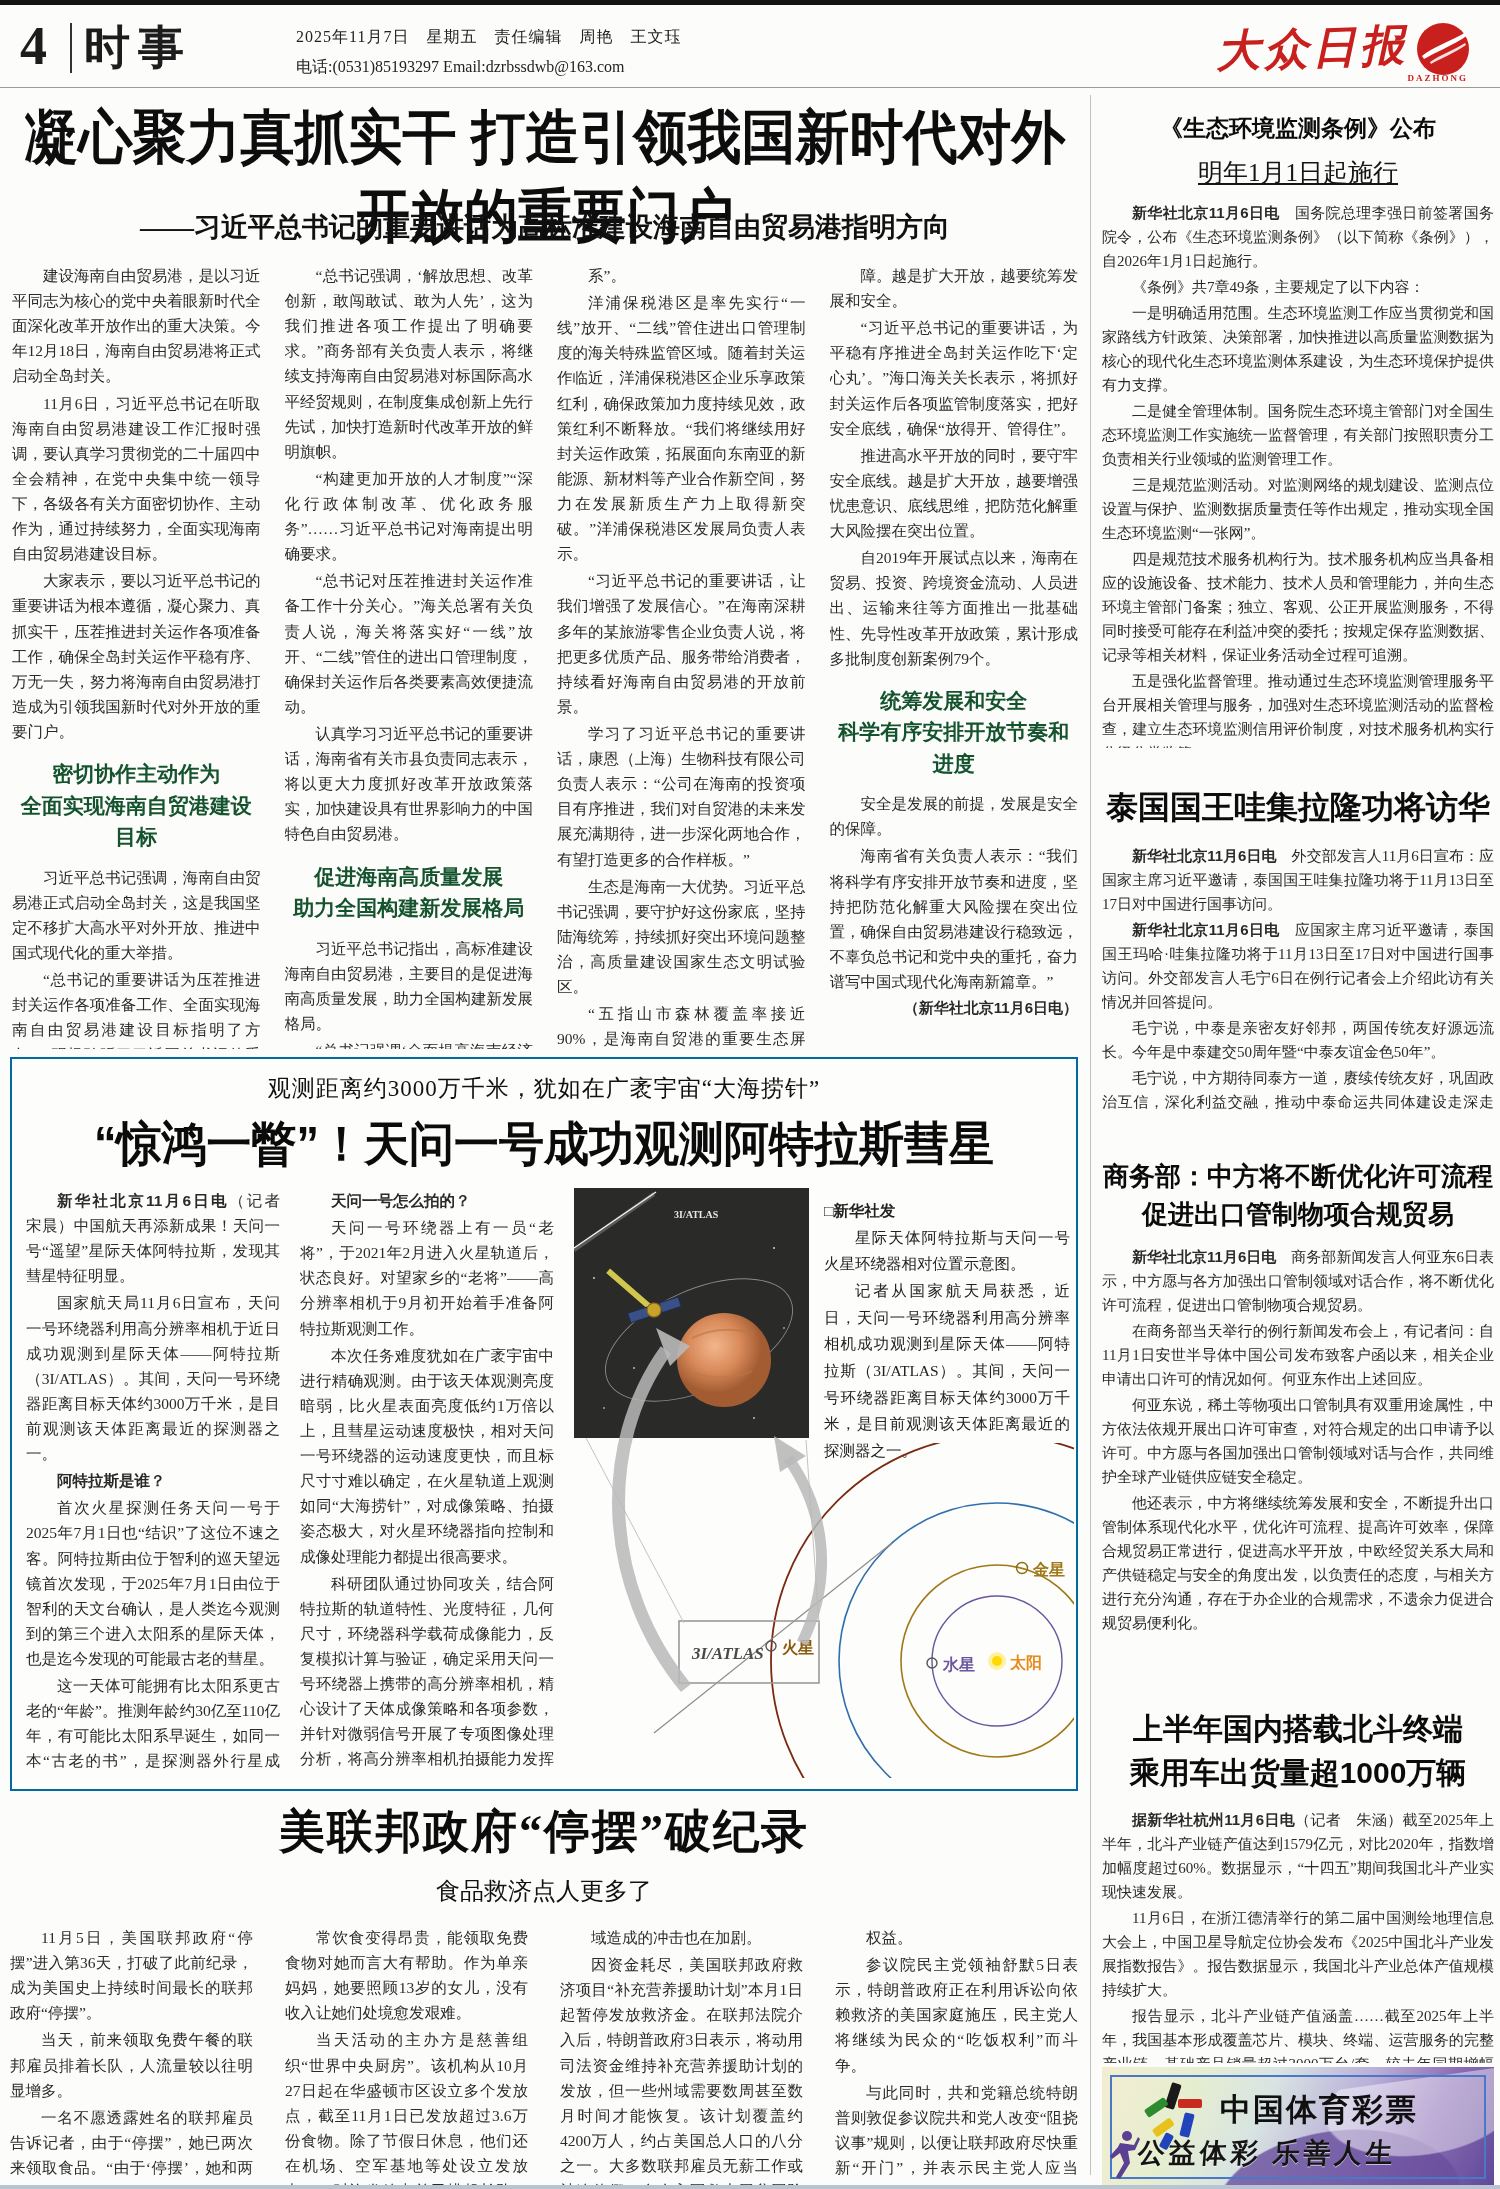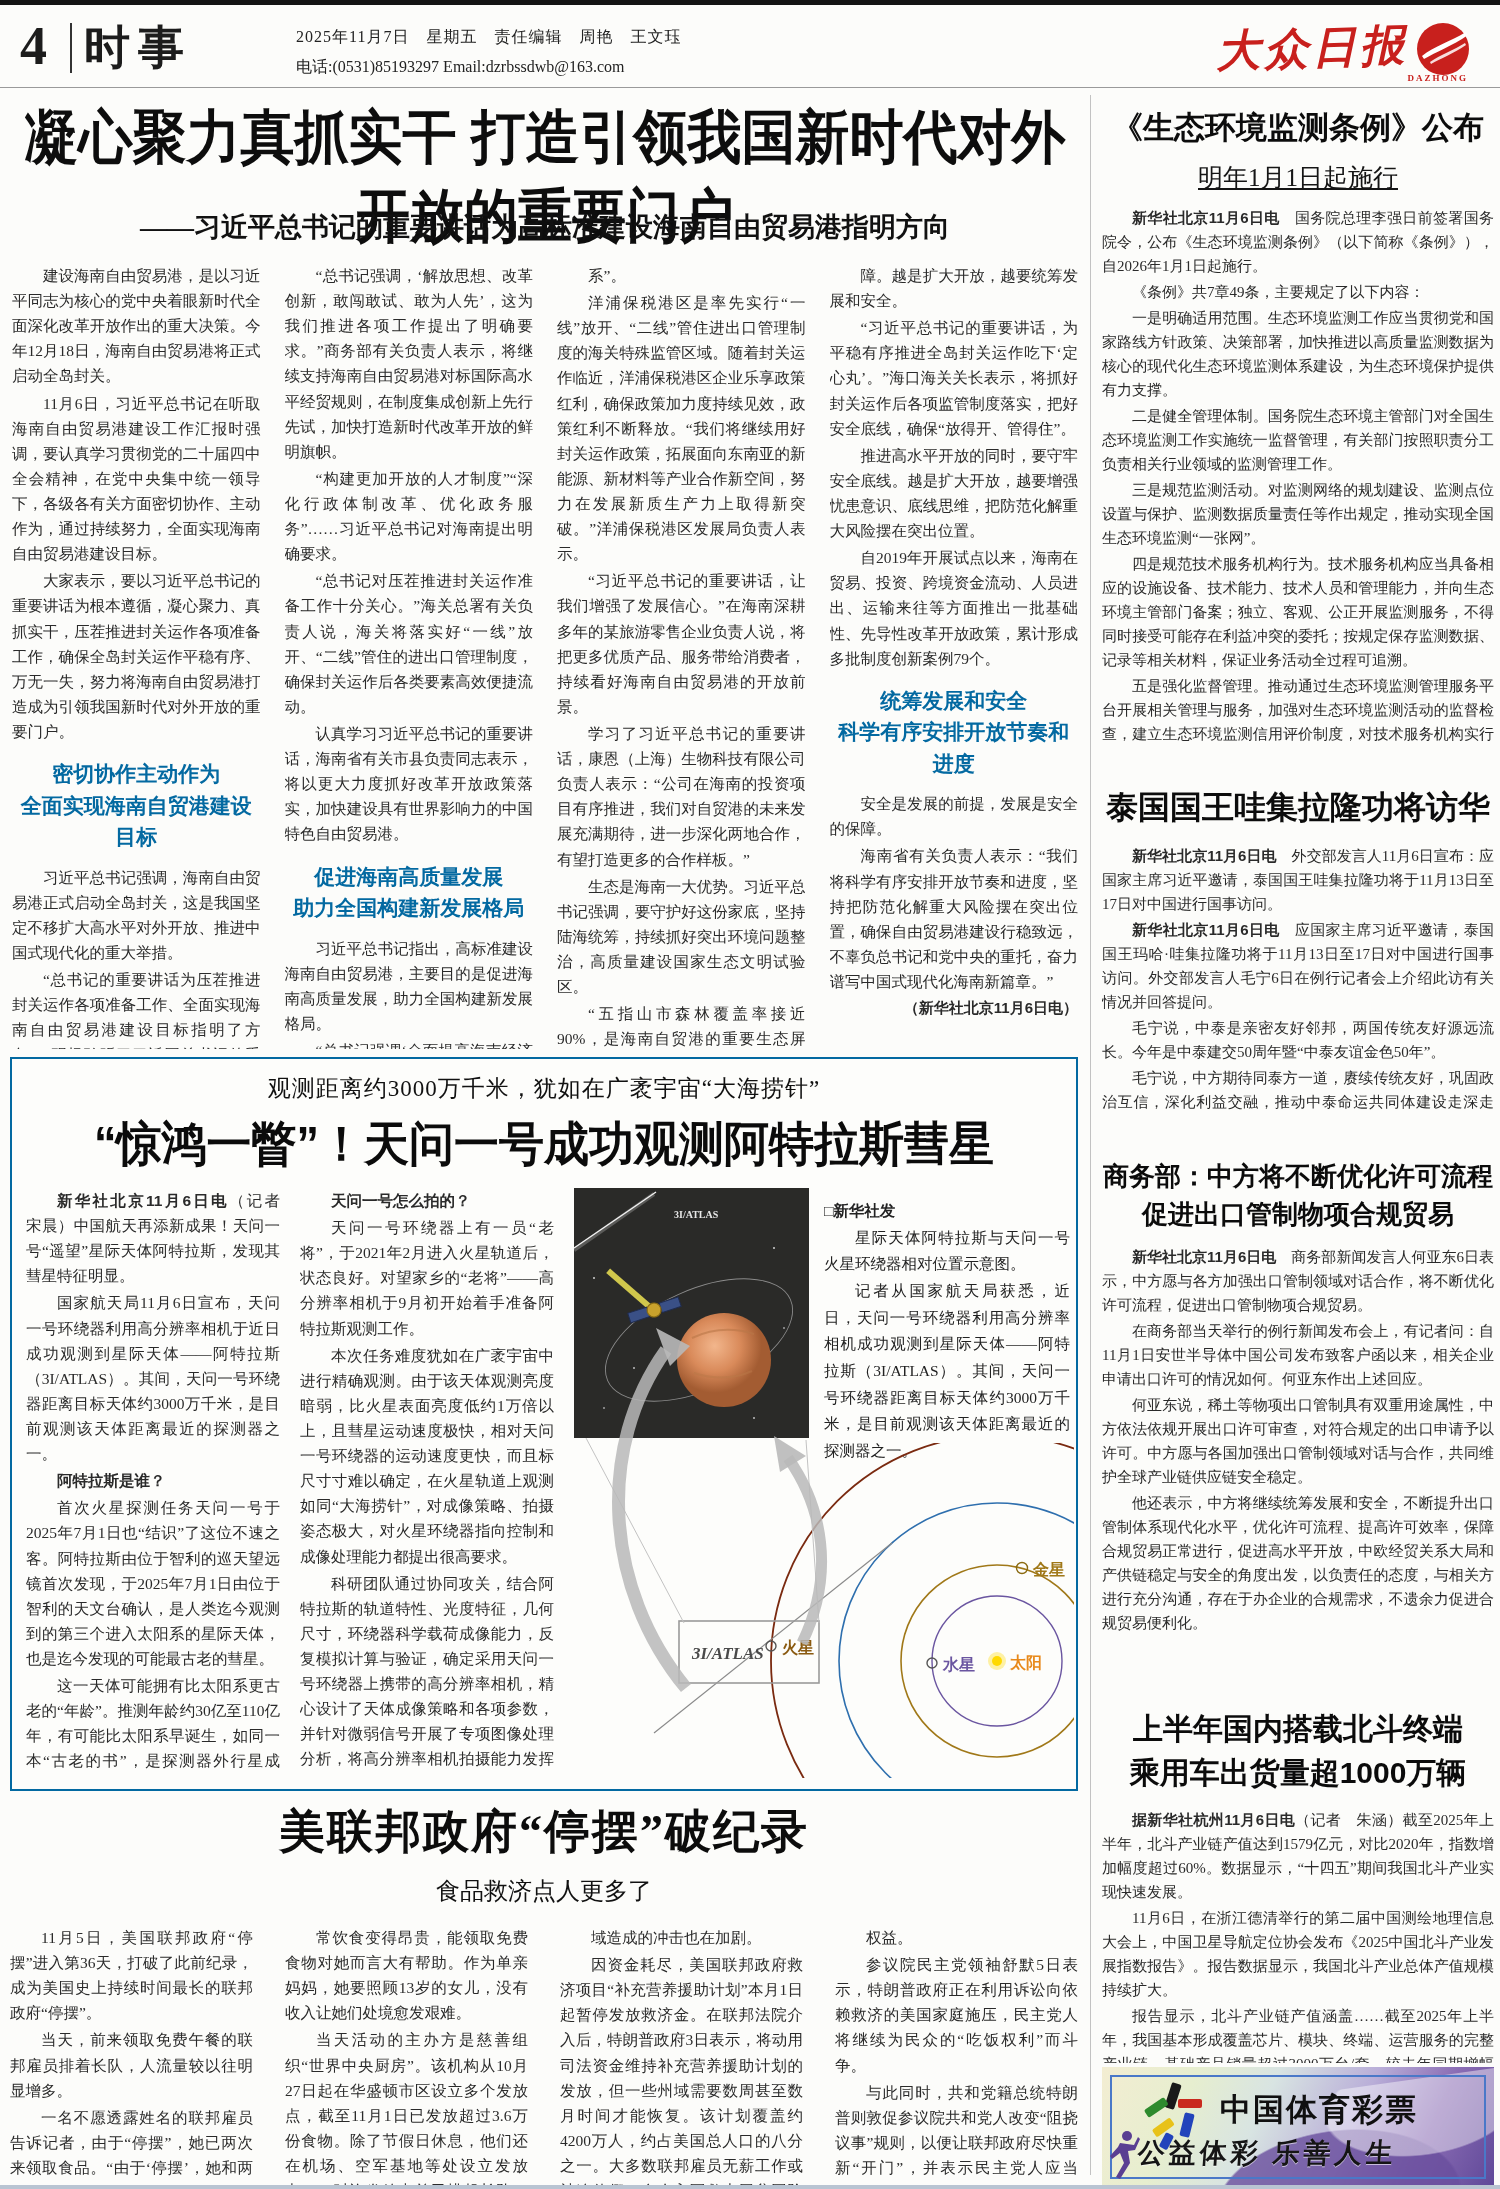--- a/index.html
+++ b/index.html
@@ -34,21 +34,21 @@
   
   .main-rail-rule{position:absolute;left:1090px;top:90px;width:1px;height:2080px;background:#c2c2c2;}
   
   .main-headline{position:absolute;left:10px;top:94px;width:1070px;text-align:center;
     font-family:var(--sans);font-weight:900;font-size:54px;letter-spacing:0px;color:#0d0d0d;transform:scaleY(1.08);transform-origin:top;}
   .main-deck{position:absolute;left:10px;top:204px;width:1070px;text-align:center;font-size:27px;font-weight:bold;color:#111;}
   .main-cols{position:absolute;left:12px;top:258px;width:1066px;height:786px;display:flex;gap:24px;overflow:hidden;}
   .colflow{flex:1;overflow:hidden;font-size:15.5px;line-height:1.62;text-align:justify;color:var(--body);}
   .colflow p{text-indent:2em;margin-bottom:2px;}
   .colflow p b{font-family:var(--sans);}
-  .colflow .subhead{font-family:var(--sans);font-weight:900;font-size:21px;line-height:1.5;text-align:center;text-indent:0;margin:14px 0 12px;color:#0369a1;}
+  .colflow .subhead{font-family:var(--sans);font-weight:900;font-size:21px;line-height:1.5;text-align:center;text-indent:0;margin:14px 0 12px;color:#14532d;}
   .colflow .endline{text-indent:0;text-align:right;font-weight:bold;font-family:var(--sans);font-size:15px;}
   .colflow .qhead{font-weight:bold;text-indent:2em;}
   
   .comet{position:absolute;left:10px;top:1052px;width:1068px;height:734px;border:2px solid #0369a1;background:#fdfdfb;padding:8px 14px;overflow:hidden;}
   .comet .kicker{text-align:center;font-size:23px;color:#111;margin-top:6px;letter-spacing:1px;}
   .comet .chl{text-align:center;font-family:var(--sans);font-weight:900;font-size:45px;color:#0b0b0b;margin:10px 0 14px;transform:scaleY(1.05);}
   .comet-body{display:flex;gap:20px;}
   .comet-cols{display:flex;gap:20px;width:528px;flex:none;}
   .comet-cols .colflow{width:254px;flex:none;height:588px;font-size:15.5px;}
   .comet-figure{position:relative;width:500px;height:592px;flex:none;}
@@ -61,21 +61,21 @@
   .shutdown .sdeck{text-align:center;font-size:24px;margin-top:12px;color:#111;}
   .shutdown .sd-cols{display:flex;gap:32px;margin-top:18px;height:262px;overflow:hidden;}
   
   .rail{position:absolute;left:1102px;top:88px;width:392px;}
   .rr{overflow:hidden;position:relative;}
   .rr-a{height:655px;}
   .rr-b{height:368px;padding-top:38px;}
   .rr-c{height:545px;padding-top:42px;}
   .rr-d{height:402px;padding-top:46px;}
   .rr .hl-serif{font-family:var(--serif);font-weight:900;text-align:center;color:#0c0c0c;}
-  .rr-a .hl-serif{font-size:31px;margin-top:14px;letter-spacing:0px;text-align:center;}
+  .rr-a .hl-serif{font-size:23px;margin-top:20px;letter-spacing:0px;text-align:center;}
   .rr-a .sub{font-size:25px;text-align:center;margin-top:12px;margin-bottom:12px;color:#151515;text-decoration:underline;}
   .rr-b .hl-serif{font-size:32px;margin-bottom:14px;}
   .hl-sans{font-family:var(--sans);font-weight:900;text-align:center;color:#0b0b0b;line-height:1.45;}
   .rr-c .hl-sans{font-size:26px;margin-bottom:12px;}
   .rr-d .hl-sans{font-size:30px;margin-bottom:14px;}
   .rr .colflow{font-size:15px;line-height:1.6;}
   
   .ad{position:absolute;left:1102px;top:2062px;width:392px;height:120px;overflow:hidden;
      background:linear-gradient(115deg,#f3edd2 0%,#e6eecf 22%,#d8e4e2 40%,#b9aed8 62%,#8a6cb4 80%,#5f4898 100%);}
   .ad .wave{position:absolute;right:-30px;bottom:-40px;width:320px;height:140px;

